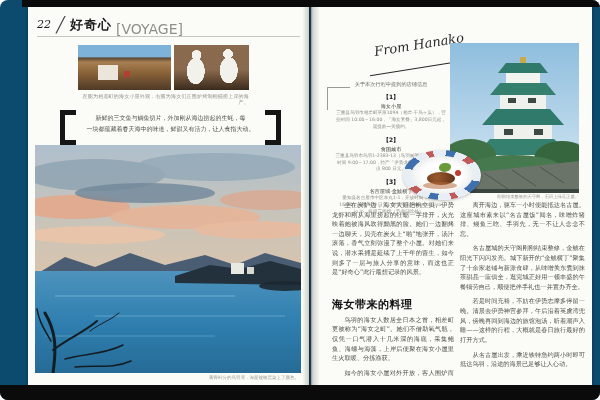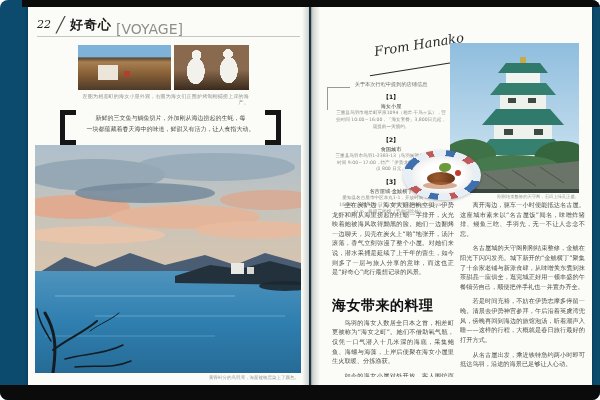--- a/index.html
+++ b/index.html
@@ -82,21 +82,21 @@
   .food-red{position:absolute;left:52px;top:20px;width:6px;height:6px;border-radius:50%;background:#c23b2e;}
   .food-sauce{position:absolute;left:20px;top:32px;width:34px;height:7px;border-radius:50%;
               background:rgba(184,106,58,.55);}
 
   .columns{position:absolute;left:21px;top:193px;right:7px;bottom:8px;}
   .col{position:absolute;top:0;bottom:0;overflow:hidden;}
   .col-1{left:0;width:122px;}
   .col-2{left:128px;width:125px;}
   .body-para{font-size:6.2px;line-height:1.55;color:#4c4c48;text-align:justify;margin:0 0 5px 0;
              text-indent:2em;}
-  .col-heading{font-size:14px;font-weight:bold;color:#111;margin:20px 0 3px 0;letter-spacing:.5px;}
+  .col-heading{font-size:11px;font-weight:bold;color:#111;margin:20px 0 3px 0;letter-spacing:.5px;}
 
   .watermark{position:absolute;right:3px;bottom:1px;z-index:30;
              font-size:17px;font-weight:bold;font-style:italic;letter-spacing:1px;color:#fff;
              text-shadow:-1px -1px 0 #000,1px -1px 0 #000,-1px 1px 0 #000,1px 1px 0 #000,0 2px 2px #000;}
 </style>
 </head>
 <body>
 
 <div class="stage">
   <div class="bar-top"></div>

